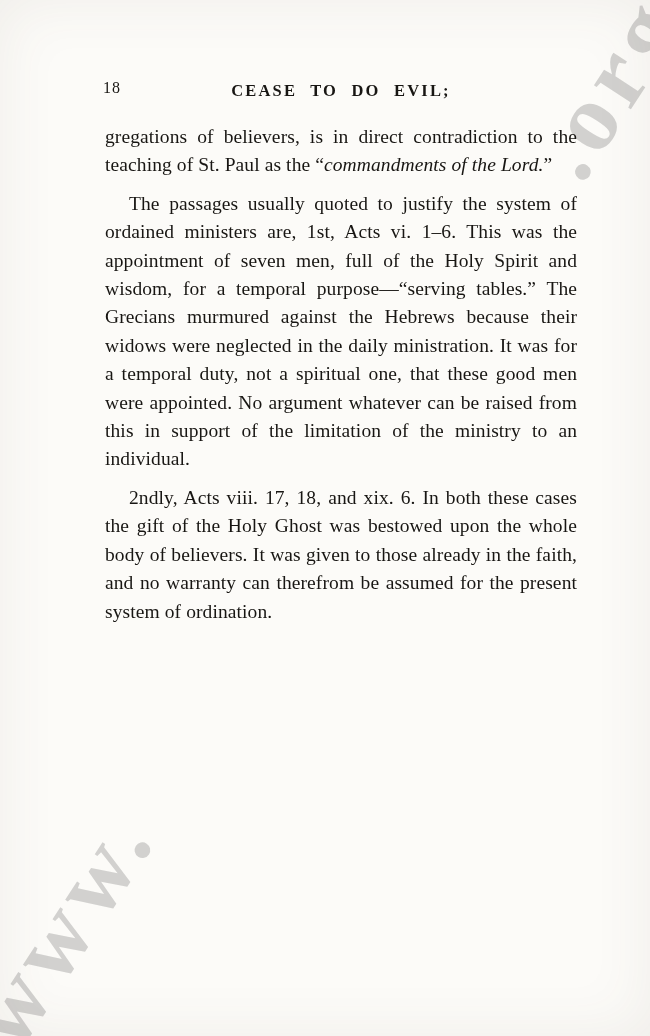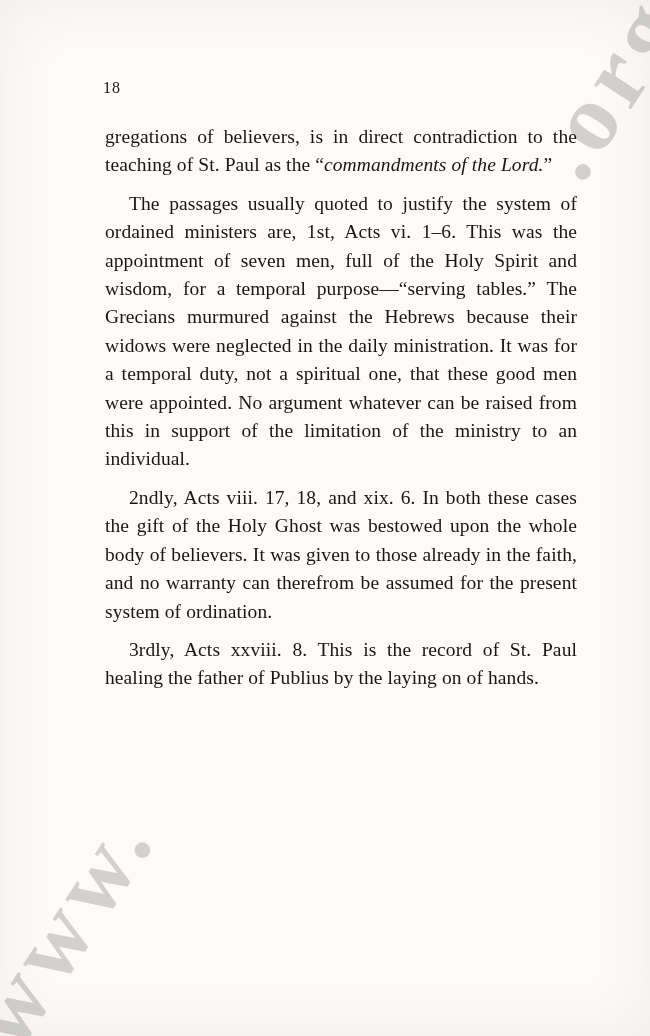--- a/index.html
+++ b/index.html
@@ -81,37 +81,35 @@
 
 <div class="page">
 
   <div class="watermark">
     <span>www.</span>
     <span>.org</span>
   </div>
 
   <div class="header">
     <span class="page-number">18</span>
+    <span class="running-title">CEASE TO DO EVIL;</span>
   </div>
 
   <div class="page-body">
 
     <p>
       <span>gregations of believers, is in direct contradiction to the teaching of St. Paul as the “</span><i>commandments of the Lord.</i><span>”</span>
     </p>
 
     <p class="indent">
       <span>The passages usually quoted to justify the system of ordained ministers are, 1st, Acts vi. 1–6.  This was the appointment of seven men, full of the Holy Spirit and wisdom, for a temporal purpose—“serving tables.”  The Grecians murmured against the Hebrews because their widows were neglected in the daily ministration.  It was for a temporal duty, not a spiritual one, that these good men were appointed.  No argument whatever can be raised from this in support of the limitation of the ministry to an individual.</span>
     </p>
 
     <p class="indent">
       <span>2ndly, Acts viii. 17, 18, and xix. 6.  In both these cases the gift of the Holy Ghost was bestowed upon the whole body of believers.  It was given to those already in the faith, and no warranty can therefrom be assumed for the present system of ordination.</span>
     </p>
 
-    <p class="indent">
-      <span>3rdly, Acts xxviii. 8.  This is the record of St. Paul healing the father of Publius by the laying on of hands.</span>
-    </p>
 
 
 
   </div>
 
 </div>
 
 </body></html>

